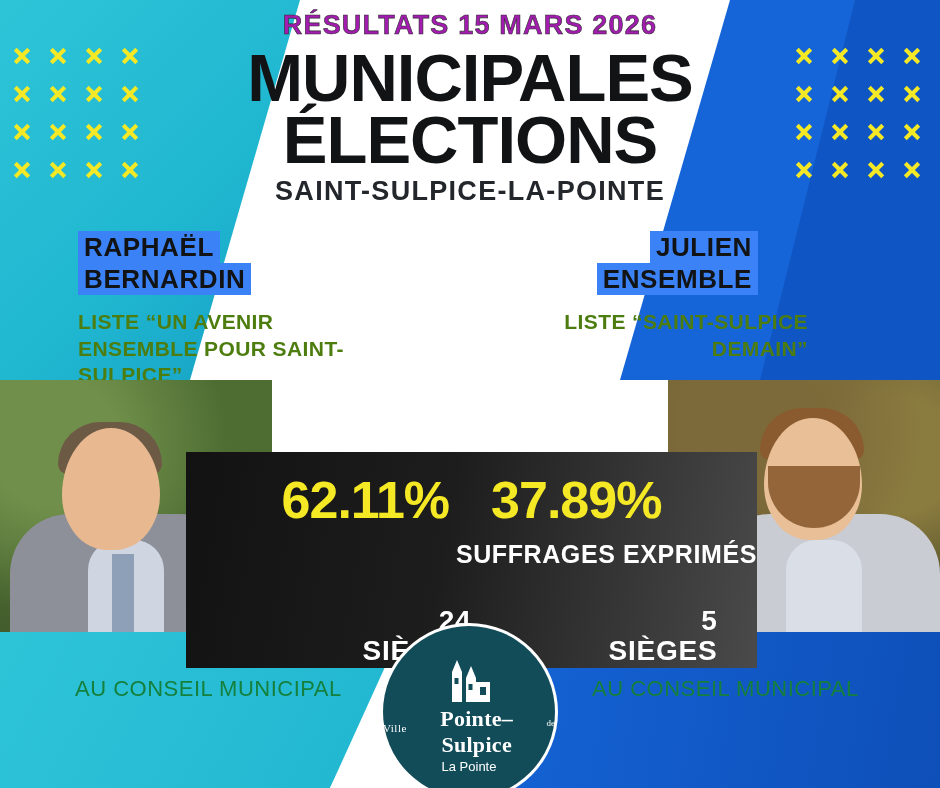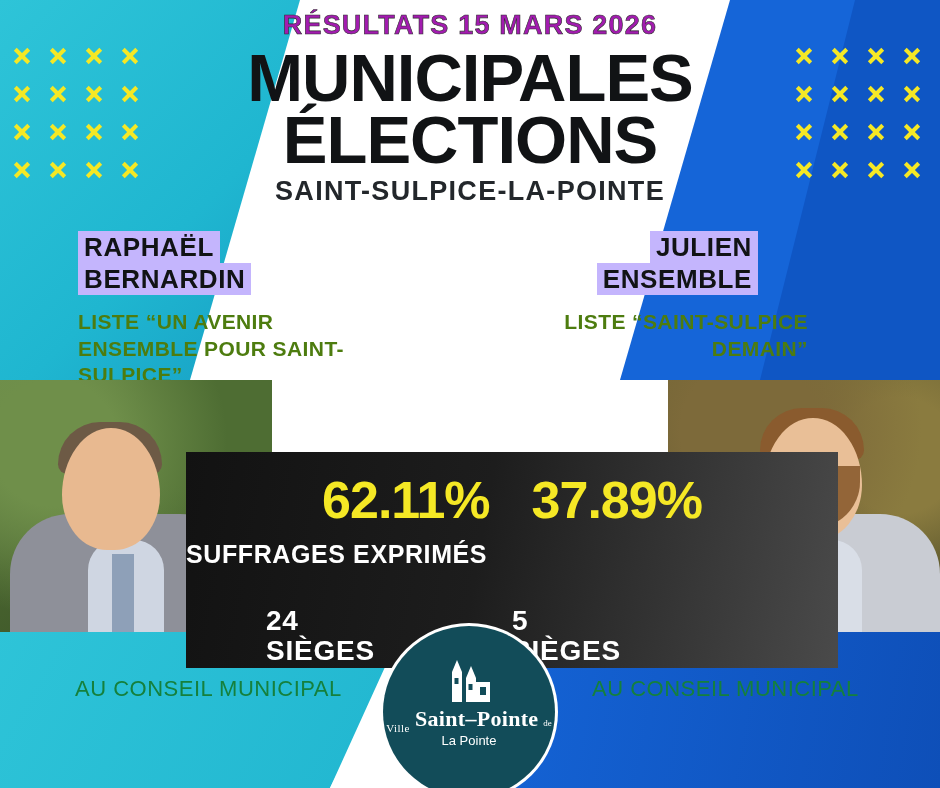--- a/index.html
+++ b/index.html
@@ -119,21 +119,21 @@
   .cand-left  { left: 78px; }
   .cand-right { left: 508px; text-align: right; }
 
   .cand-name {
     display: inline;
     font-size: 26px;
     font-weight: 800;
     line-height: 1.22;
     letter-spacing: 0.6px;
     color: #111315;
-    background: #c4b5fd;
+    background: #3b82f6;
     box-decoration-break: clone;
     -webkit-box-decoration-break: clone;
     padding: 1px 6px;
   }
   .cand-name-wrap { max-width: 250px; }
   .cand-list {
     margin-top: 14px;
     font-size: 21px;
     font-weight: 800;
     line-height: 1.25;
@@ -208,23 +208,23 @@
   .pr .head  { left: 96px; top: 38px; background: #e9bf97; }
   .pr .hair  { left: 92px; top: 28px; background: #8a5b2e; }
   .pr .beard { left: 100px; top: 86px; background: #8a5b2e; }
   .pr .body  { right: 0; background: #c9ccd3; }
   .pr .shirt { left: 118px; background: #d9dee7; }
 
   
   .results {
     position: absolute;
     left: 186px; top: 452px;
-    width: 652px; height: 216px;
+    width: 571px; height: 216px;
     background: linear-gradient(100deg, #121212 0%, #1d1d1d 45%, #4a4a4a 100%);
-    text-align: left;
+    text-align: right;
     padding-top: 18px;
   }
   .pct-row {
     display: flex;
     justify-content: center;
     gap: 42px;
   }
   .pct {
     font-size: 52px;
     font-weight: 800;
@@ -432,19 +432,19 @@
         <path d="M16 16 L21 4 L26 16 L26 46 L16 46 Z" fill="#ffffff"></path>
         <path d="M30 22 L35 10 L40 22 L40 46 L30 46 Z" fill="#ffffff"></path>
         <rect x="40" y="26" width="14" height="20" fill="#ffffff"></rect>
         <rect x="18.5" y="22" width="4" height="6" fill="#124c59"></rect>
         <rect x="32.5" y="28" width="4" height="6" fill="#124c59"></rect>
         <rect x="44" y="31" width="6" height="8" fill="#124c59"></rect>
       </svg>
     </div>
     <div class="row-name">
       <span class="ville">Ville</span>
-      <span class="name">Saint–Pointe</span>
+      <span class="name">Pointe–Sulpice</span>
       <span class="de">de</span>
     </div>
     <div class="sub">La Pointe</div>
   </div>
 
 </div>
 
 </body></html>

